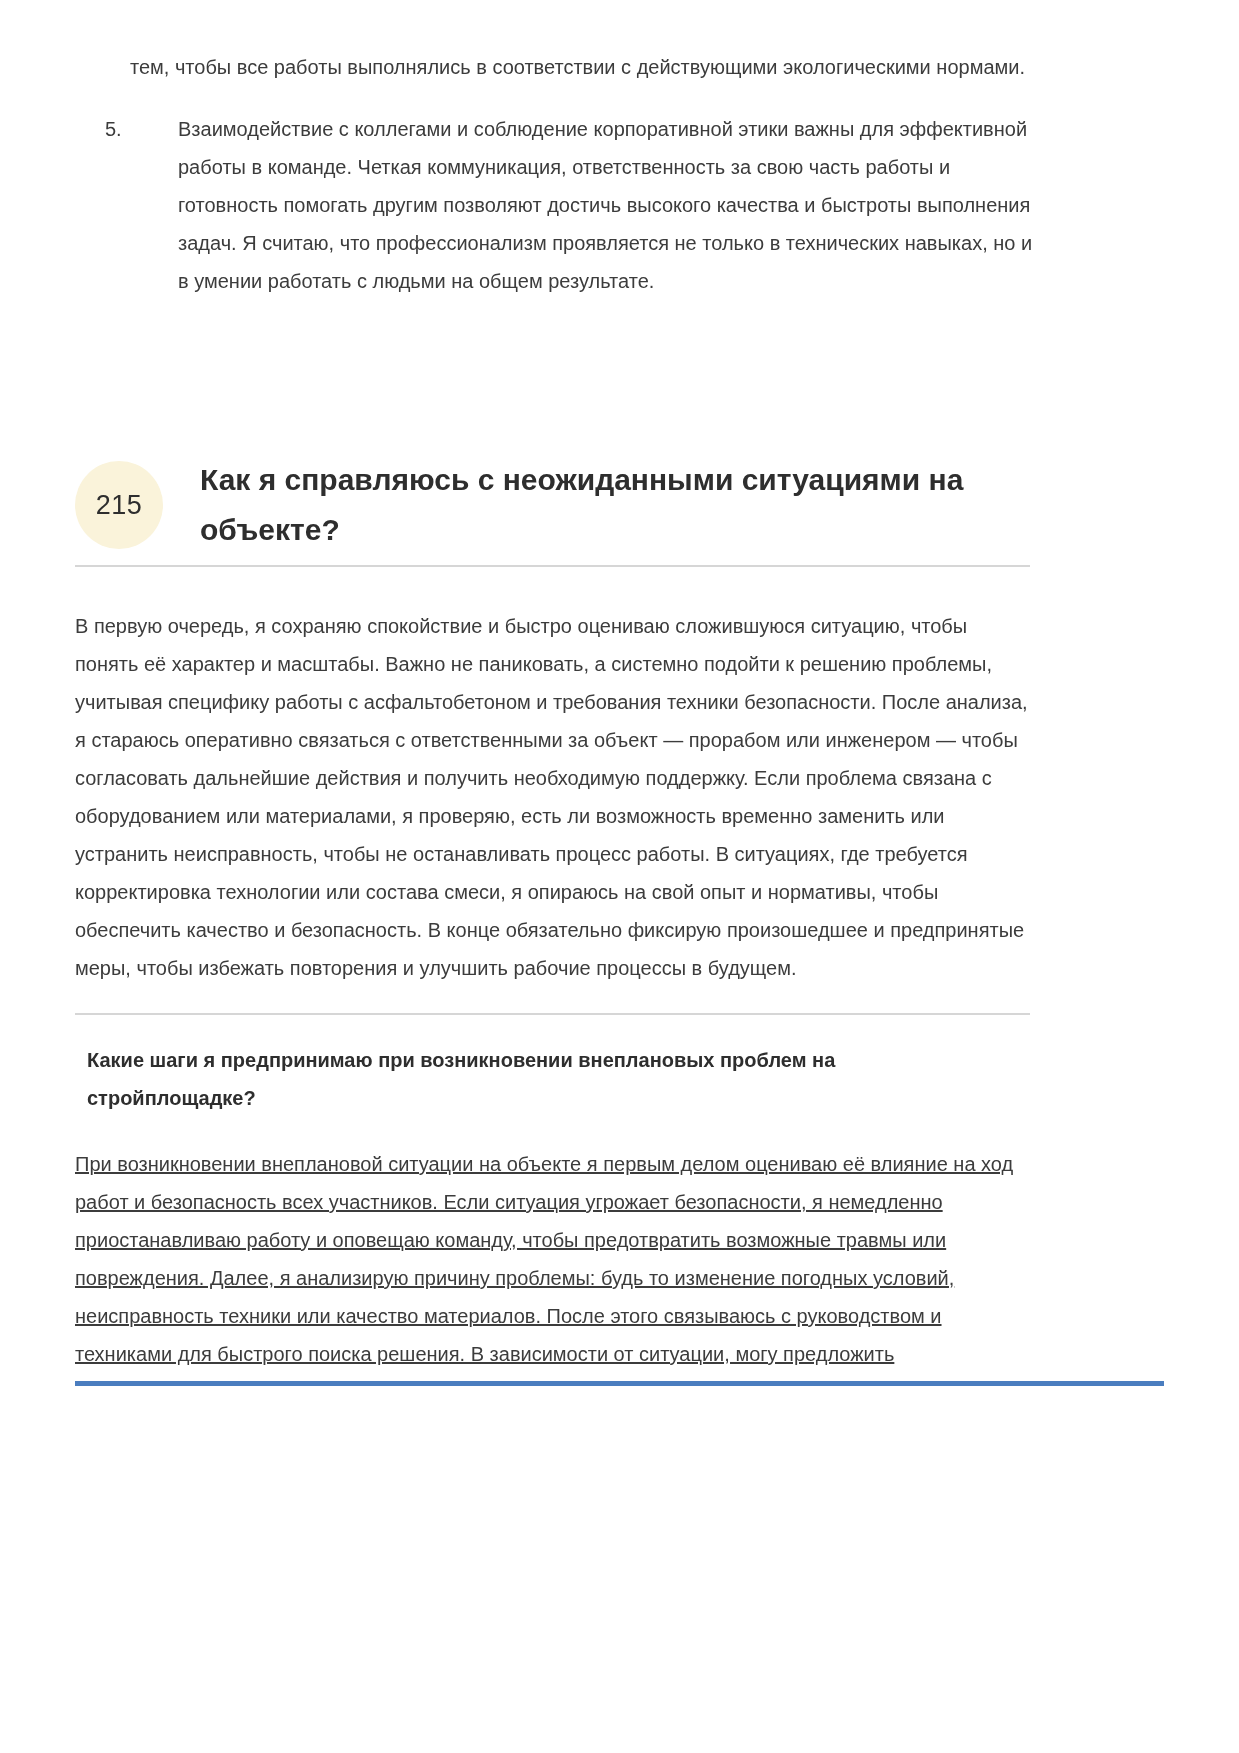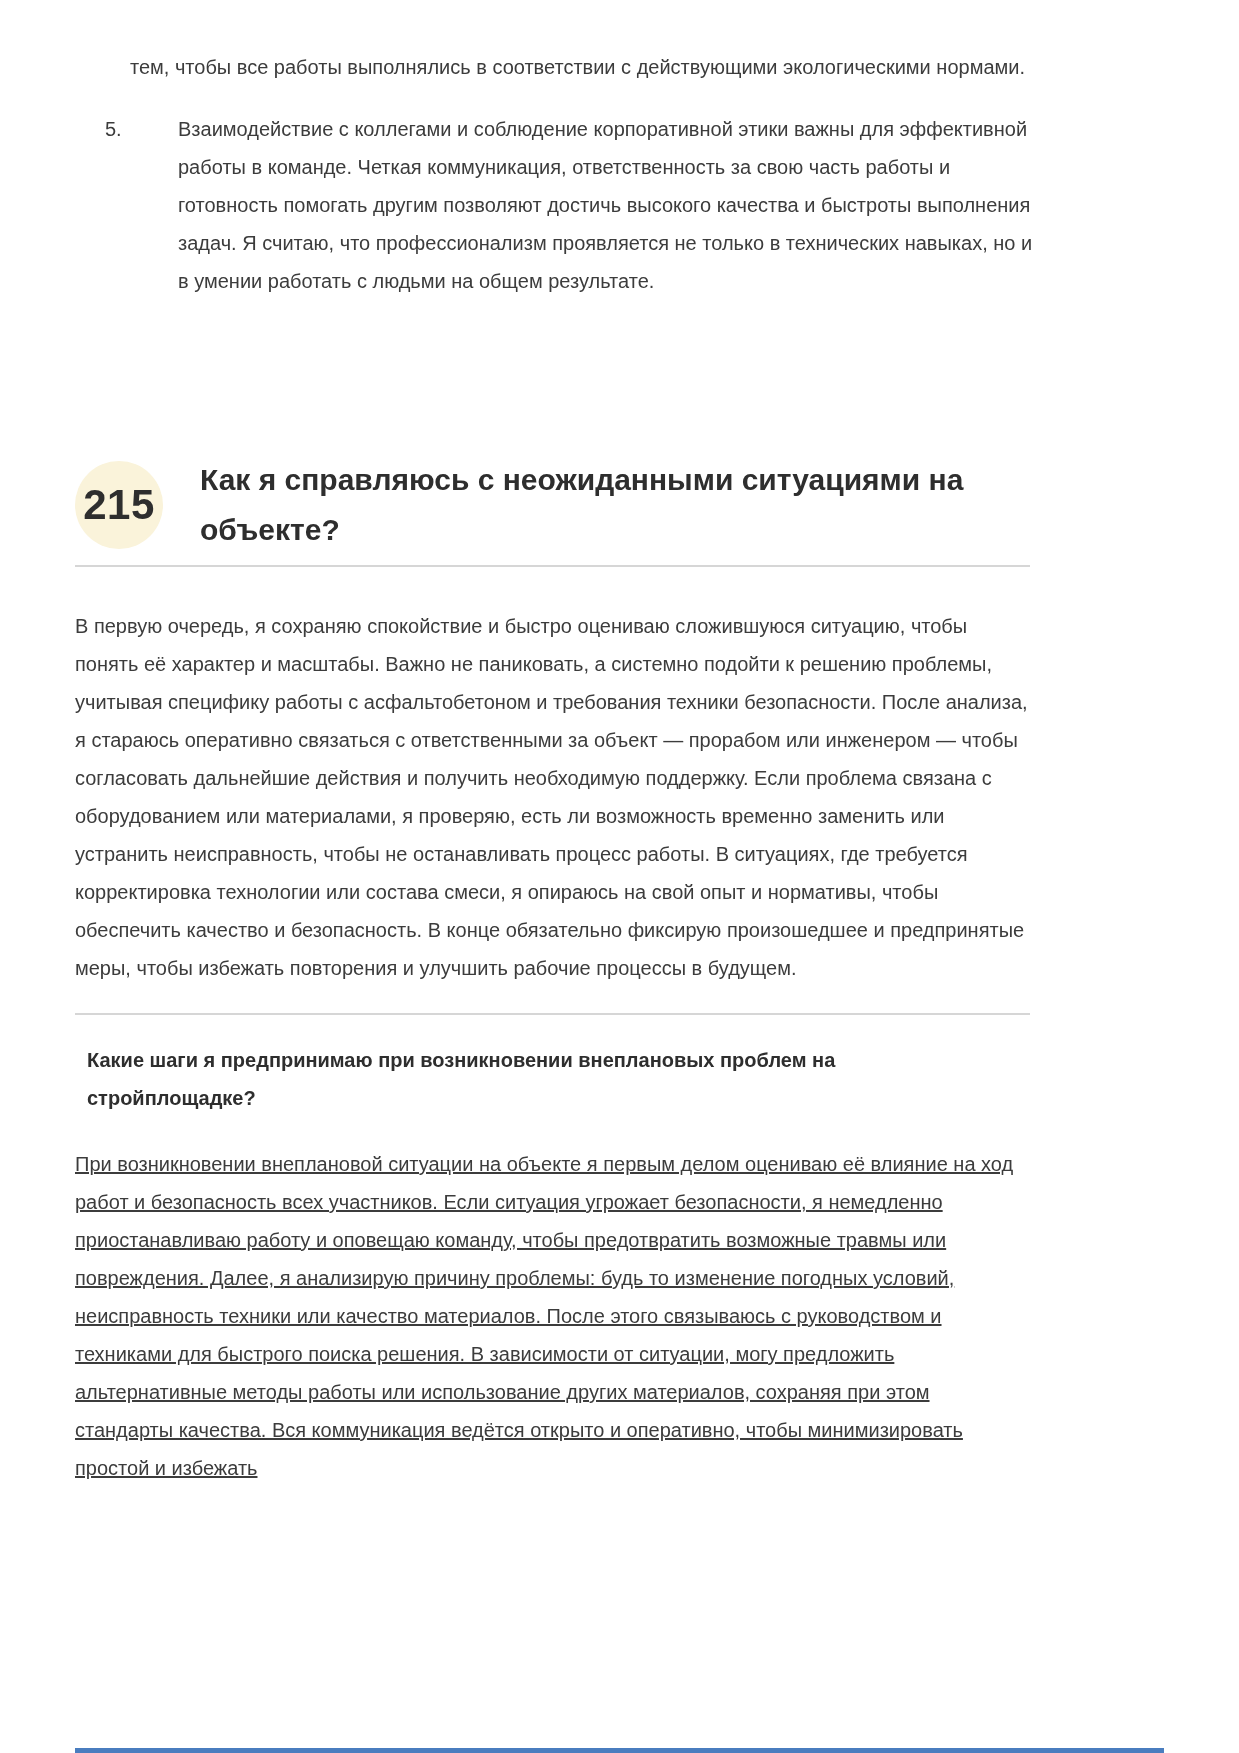--- a/index.html
+++ b/index.html
@@ -8,21 +8,21 @@
     --heading: #2e2e2e;
     --badge-bg: #faf3da;
     --divider: #d6d6d6;
     --bottom-bar: #4a7dbf;
   }
   * { box-sizing: border-box; }
   html, body { margin: 0; padding: 0; background: #ffffff; }
   .page {
     position: relative;
     width: 1239px;
-    height: 1753px;
+    height: 1386px;
     background: var(--page-bg);
     font-family: "Liberation Sans", "DejaVu Sans", sans-serif;
     color: var(--text);
     overflow: hidden;
   }
   .content {
     position: absolute;
     left: 75px;
     top: 0;
     width: 958px;
@@ -67,22 +67,22 @@
     width: 88px;
     height: 88px;
     border-radius: 50%;
     background: var(--badge-bg);
     display: flex;
     align-items: center;
     justify-content: center;
     flex-shrink: 0;
   }
   .badge-num {
-    font-size: 42px;
-    font-weight: 700;
+    font-size: 27px;
+    font-weight: 400;
     color: var(--heading);
     letter-spacing: 0.5px;
   }
   .question-title {
     margin: 0 0 0 37px;
     font-size: 30px;
     line-height: 50px;
     font-weight: 700;
     color: var(--heading);
     max-width: 820px;

